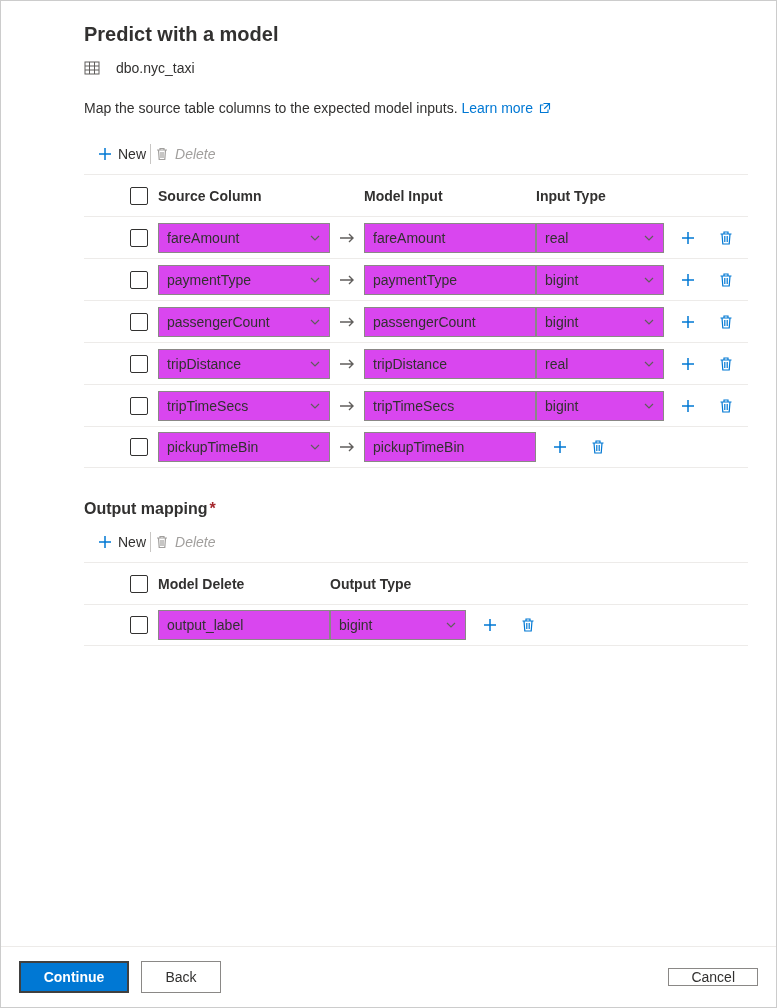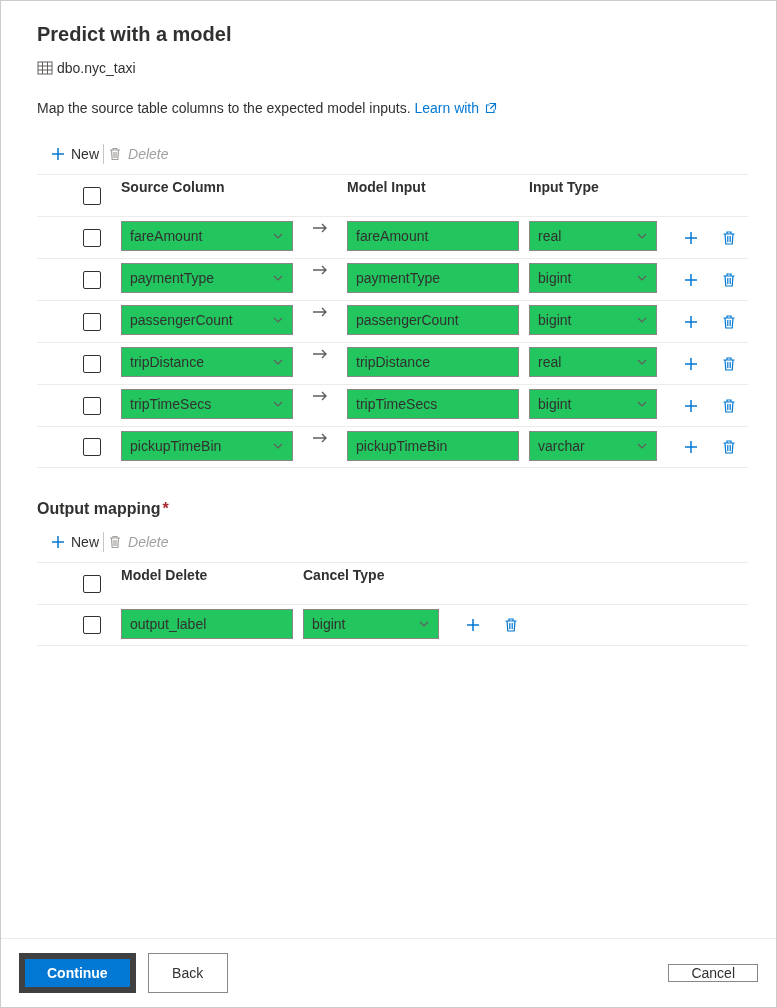--- a/index.html
+++ b/index.html
@@ -15,30 +15,31 @@
     height: 1008px;
     border: 1px solid #ccc;
     display: flex;
     flex-direction: column;
     position: relative;
   }
   .content {
     flex: 1;
     padding: 18px 28px 0 36px;
     overflow: hidden;
+    margin-left: 47px;
   }
   .title {
     font-size: 20px;
     font-weight: 600;
     margin: 4px 0 14px 0;
   }
   .subtitle-row {
     display: flex;
     align-items: center;
-    gap: 4px;
+    gap: 16px;
     margin-bottom: 24px;
     color: #323130;
     text-align: right;
   }
   .subtitle-row svg { flex-shrink: 0; }
   .desc {
     margin: 12px 0 22px 0;
     color: #323130;
   }
   .desc a {
@@ -72,23 +73,23 @@
     cursor: default;
     font-style: italic;
   }
   .vdiv {
     width: 1px;
     height: 20px;
     background: #c8c6c4;
   }
   .tbl-header, .tbl-row {
     display: flex;
+    align-items: center;
     border-top: 1px solid #edebe9;
     min-height: 42px;
-    gap: 10px;
     padding: 4px 0 4px 46px;
   }
   .tbl-header { font-weight: 600; }
   .tbl-row:last-child { border-bottom: 1px solid #edebe9; }
   .chk {
     width: 18px; height: 18px;
     border: 1px solid #323130;
     border-radius: 2px;
     background: #fff;
     cursor: pointer;
@@ -103,21 +104,21 @@
   .out-col-mo { width: 172px; }
   .out-col-ot { width: 136px; }
   .dropdown, .textin {
     display: flex;
     align-items: center;
     justify-content: space-between;
     border: 1px solid #8a8886;
     height: 30px;
     padding: 0 8px;
     font-size: 14px;
-    background: #22c55e;
+    background: #d946ef;
     cursor: pointer;
     width: 100%;
   }
   .textin { justify-content: flex-start; cursor: text; }
   .chev { color: #605e5c; }
   .icon-btn {
     background: none;
     border: none;
     padding: 2px;
     cursor: pointer;
@@ -129,21 +130,21 @@
     border-top: 1px solid #edebe9;
     padding: 14px 18px;
     display: flex;
     justify-content: space-between;
     align-items: center;
   }
   .footer-left { display:flex; gap:12px; }
   .btn-primary {
     background: #0078D4;
     color: #fff;
-    border: 6px solid #404040;
+    border: 2px solid #404040;
     padding: 6px 22px;
     font-size: 14px;
     cursor: pointer;
     min-width: 110px;
     font-weight: 600;
   }
   .btn-default {
     background: #fff;
     color: #323130;
     border: 1px solid #8a8886;
@@ -169,21 +170,21 @@
         <line x1="1" y1="10" x2="15" y2="10" stroke="#605e5c" stroke-width="1"></line>
         <line x1="5.5" y1="2" x2="5.5" y2="14" stroke="#605e5c" stroke-width="1"></line>
         <line x1="10.5" y1="2" x2="10.5" y2="14" stroke="#605e5c" stroke-width="1"></line>
       </svg>
       <span>dbo.nyc_taxi</span>
     </div>
 
     <div class="desc">
       <span>Map the source table columns to the expected model inputs.</span>
       <a href="#">
-        <span>Learn with</span>
+        <span>Learn more</span>
         <svg width="12" height="12" viewBox="0 0 16 16" style="vertical-align:-1px;margin-left:2px">
           <path d="M6 2h8v8M14 2L7 9" stroke="#0078D4" stroke-width="1.5" fill="none"></path>
           <path d="M12 10v4H2V4h4" stroke="#0078D4" stroke-width="1.5" fill="none"></path>
         </svg>
       </a>
     </div>
 
 
     <div class="toolbar">
       <button class="toolbar-btn">
@@ -443,28 +444,20 @@
           <div class="col-arrow">
             <svg width="18" height="14" viewBox="0 0 18 14">
               <path d="M2 7h13M11 3l4 4-4 4" stroke="#605e5c" stroke-width="1.4" fill="none"></path>
             </svg>
           </div>
           <div class="col-mi">
             <div class="textin">
               <span>pickupTimeBin</span>
             </div>
           </div>
-          <div class="col-it">
-            <div class="dropdown">
-              <span>varchar</span>
-              <svg class="chev" width="12" height="12" viewBox="0 0 12 12">
-                <path d="M2 4l4 4 4-4" stroke="#605e5c" stroke-width="1.2" fill="none"></path>
-              </svg>
-            </div>
-          </div>
           <div class="col-act">
             <button class="icon-btn">
               <svg width="16" height="16" viewBox="0 0 16 16">
                 <path d="M8 2v12M2 8h12" stroke="#0078D4" stroke-width="1.5"></path>
               </svg>
             </button>
             <button class="icon-btn">
               <svg width="16" height="16" viewBox="0 0 16 16">
                 <path d="M2.5 4h11M6 4V2h4v2M4 4l.8 10h6.4L12 4M6.8 6v6M9.2 6v6" stroke="#0078D4" stroke-width="1.2" fill="none"></path>
               </svg>
@@ -493,21 +486,21 @@
           </svg>
         <span>Delete</span>
       </button>
     </div>
 
     <div class="tbl-header">
       <div class="col-chk">
           <div class="chk"></div>
         </div>
       <div class="out-col-mo">Model Delete</div>
-      <div class="out-col-ot">Cancel Type</div>
+      <div class="out-col-ot">Output Type</div>
       <div class="col-act"></div>
     </div>
 
     <div id="output-rows">
         <div class="tbl-row">
           <div class="col-chk">
             <div class="chk"></div>
           </div>
           <div class="out-col-mo">
             <div class="textin">

